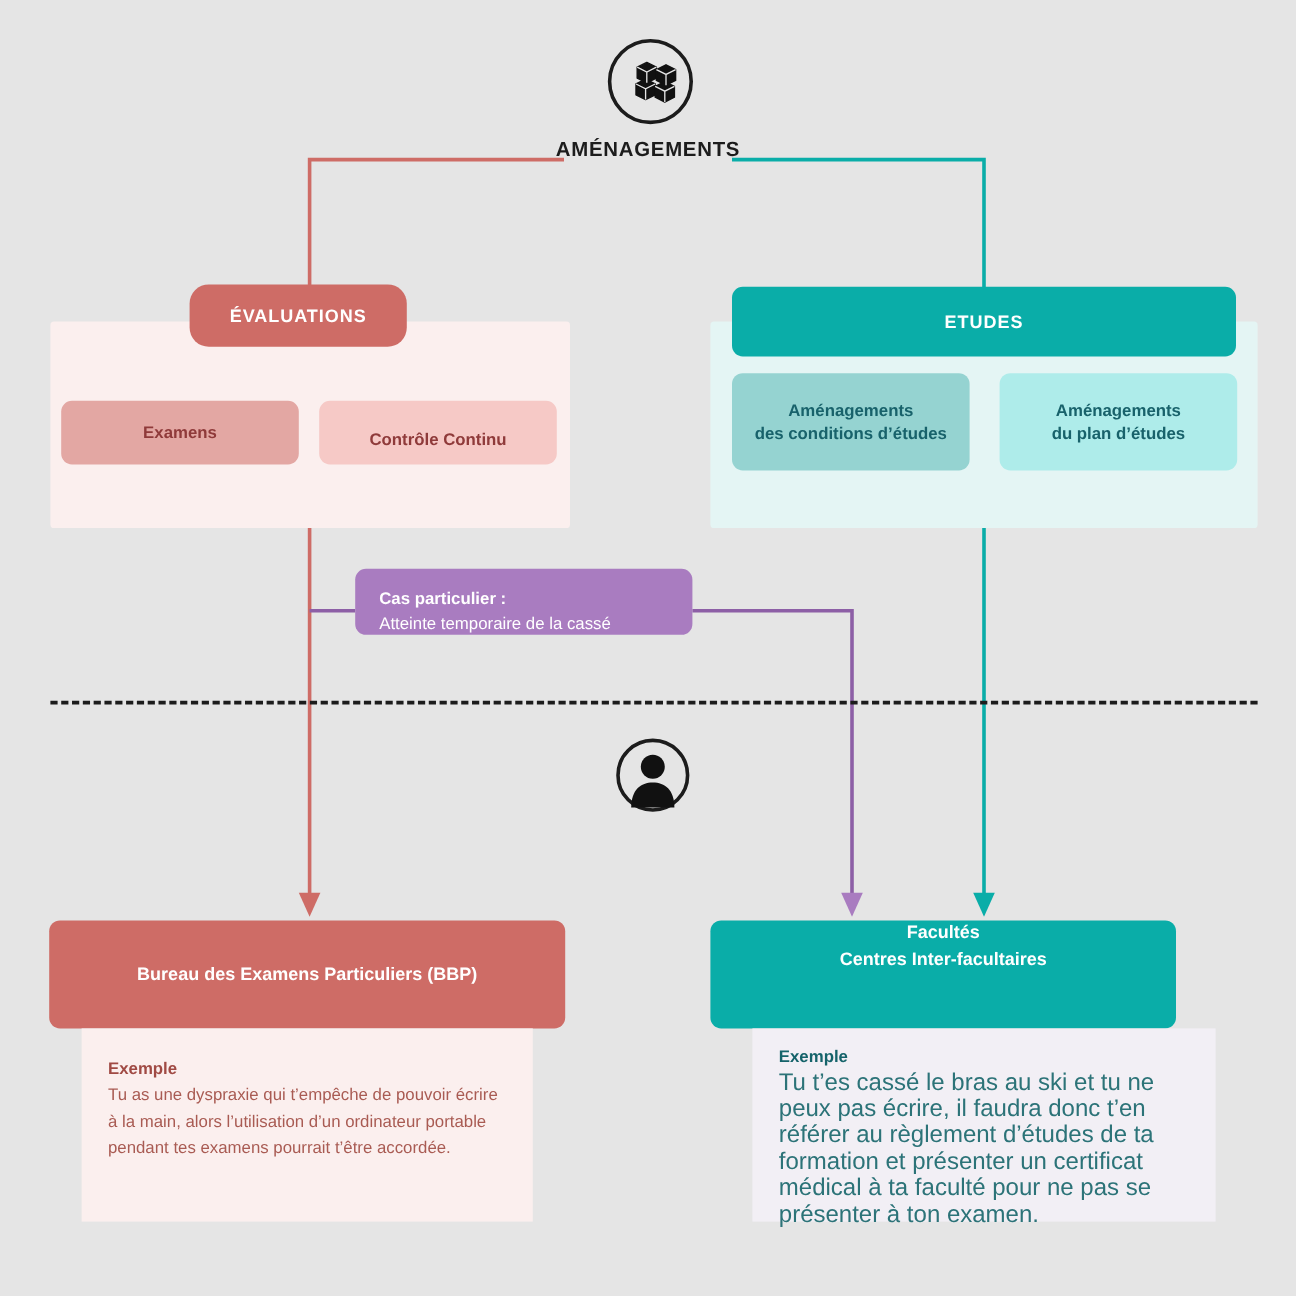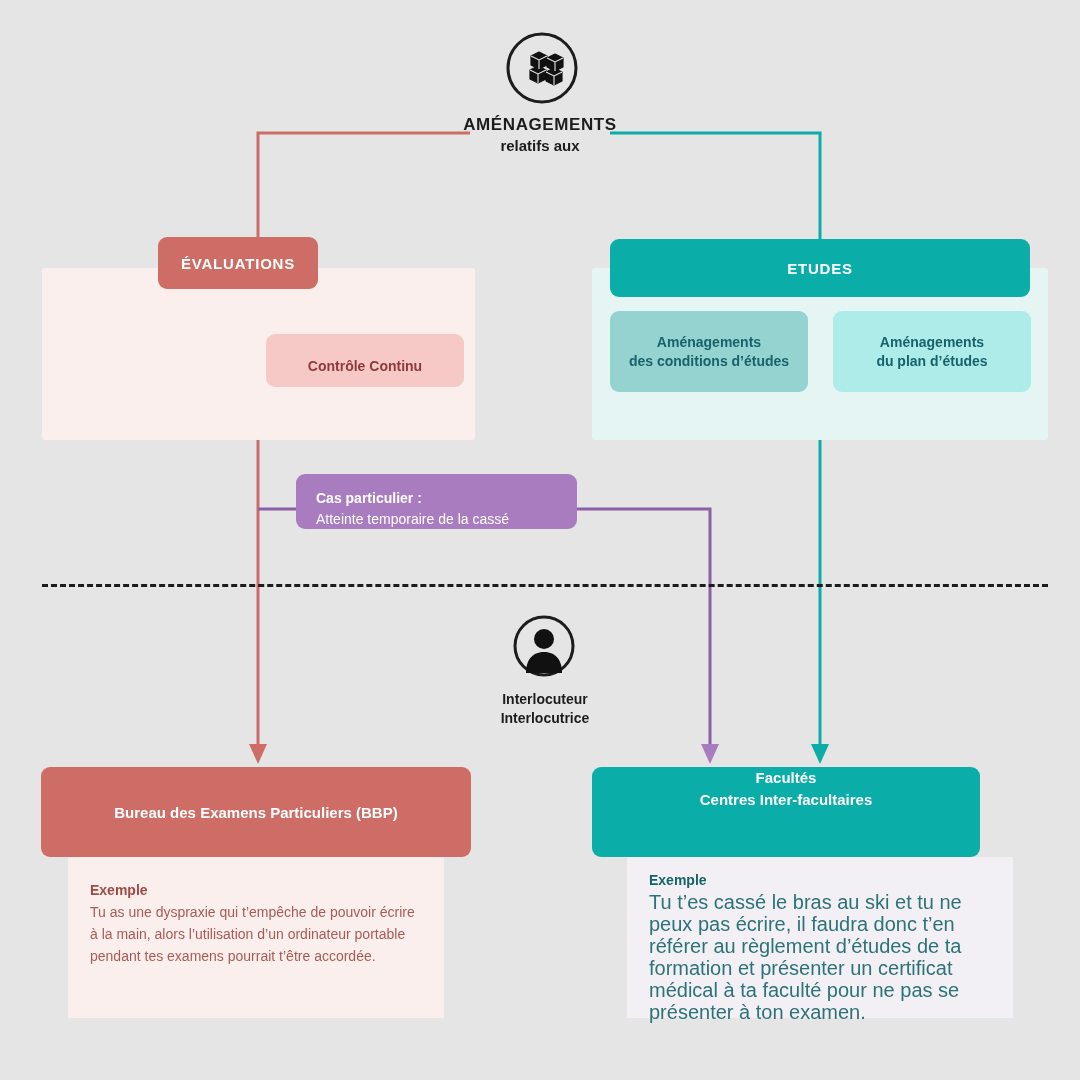--- a/index.html
+++ b/index.html
@@ -19,21 +19,21 @@
   #top-title .t1{font-size:17px;font-weight:bold;letter-spacing:.6px;color:#1C1C1C;line-height:22px;}
   #top-title .t2{font-size:15px;font-weight:bold;color:#1C1C1C;line-height:20px;}
 
   
   .panel{border-radius:3px;}
   #eval-panel{left:42px;top:268px;width:433px;height:172px;background:#FBEFEE;}
   #etudes-panel{left:592px;top:268px;width:456px;height:172px;background:#E4F5F4;}
 
   
   .pill{border-radius:9px;display:flex;align-items:center;justify-content:center;text-align:center;}
-  #eval-head{left:158px;top:237px;width:160px;height:52px;background:#CE6C66;}
+  #eval-head{left:158px;top:237px;width:181px;height:52px;background:#CE6C66;border-radius:16px;}
   #eval-head span{color:#FFFFFF;font-size:15px;font-weight:bold;letter-spacing:.8px;}
   #etudes-head{left:610px;top:239px;width:420px;height:58px;background:#0AADA8;}
   #etudes-head span{color:#FFFFFF;font-size:15px;font-weight:bold;letter-spacing:.8px;}
 
   
   .sub{border-radius:9px;display:flex;align-items:center;justify-content:center;text-align:center;line-height:19px;}
   #sub-examens{left:51px;top:334px;width:198px;height:53px;background:#E3A7A3;}
   #sub-examens span{color:#8F3A3A;font-size:14px;font-weight:bold;}
   #sub-cc{left:266px;top:334px;width:198px;height:53px;background:#F6C9C6;}
   #sub-cc span{color:#8F3A3A;font-size:14px;font-weight:bold;margin-top:12px;}
@@ -103,29 +103,31 @@
       <g fill="none" stroke="#E5E5E5" stroke-width="1.1">
         <path d="M25,24 L33,28 L41,24 M33,28 L33,37"></path>
         <path d="M41,26 L49,30 L57,26 M49,30 L49,39"></path>
         <path d="M24,38 L32,42 L40,38 M32,42 L32,51"></path>
         <path d="M40,40 L48,44 L56,40 M48,44 L48,53"></path>
       </g>
     </svg>
   </div>
   <div class="abs" id="top-title">
     <div class="t1">AMÉNAGEMENTS</div>
-    <div class="t2">relatifs aux</div>
   </div>
 
   <div class="abs panel" id="eval-panel"></div>
 
   <div class="abs pill" id="eval-head">
     <span>ÉVALUATIONS</span>
   </div>
 
+  <div class="abs sub" id="sub-examens">
+    <span>Examens</span>
+  </div>
   <div class="abs sub" id="sub-cc">
     <span>Contrôle Continu</span>
   </div>
 
   <div class="abs panel" id="etudes-panel"></div>
 
   <div class="abs pill" id="etudes-head">
     <span>ETUDES</span>
   </div>
 
@@ -149,24 +151,20 @@
 
   <div class="abs" id="divider"></div>
 
   <div class="abs" id="inter-icon">
     <svg viewBox="0 0 62 62" width="62" height="62">
       <circle cx="31" cy="31" r="29" fill="none" stroke="#1C1C1C" stroke-width="3"></circle>
       <circle cx="31" cy="24" r="10" fill="#111111"></circle>
       <path d="M13,58 C13,43 21,37 31,37 C41,37 49,43 49,58 Z" fill="#111111"></path>
     </svg>
   </div>
-  <div class="abs" id="inter-title">
-    <div>Interlocuteur</div>
-    <div>Interlocutrice</div>
-  </div>
 
   <div class="abs ctr" id="bbp-head">
     <span>Bureau des Examens Particuliers (BBP)</span>
   </div>
   <div class="abs" id="bbp-body">
     <div class="ex">Exemple</div>
     <div class="tx">Tu as une dyspraxie qui t’empêche de pouvoir écrire à la main, alors l’utilisation d’un ordinateur portable pendant tes examens pourrait t’être accordée.</div>
   </div>
 
   <div class="abs" id="fac-head">

